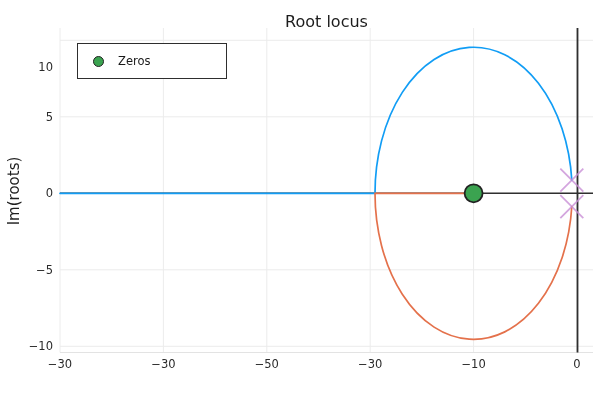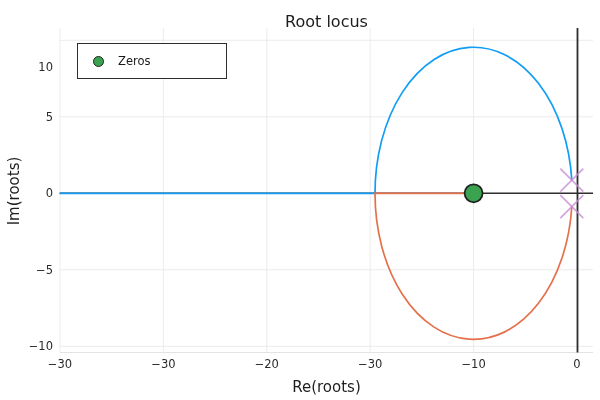--- a/index.html
+++ b/index.html
@@ -73,32 +73,31 @@
           <line x1="560.33" y1="195.0498" x2="583.33" y2="218.0498"></line>
           <line x1="560.33" y1="218.0498" x2="583.33" y2="195.0498"></line>
         </g>
         <circle cx="473.6" cy="193.3" r="9" fill="#3ba350" stroke="#222222" stroke-width="1.8"></circle>
       </g>
   </svg>
 
   <div id="tick-layer">
       <div class="tick-label x" style="left: 60px; top: 357px;">−30</div>
       <div class="tick-label x" style="left: 163.4px; top: 357px;">−30</div>
-      <div class="tick-label x" style="left: 266.8px; top: 357px;">−20</div>
+      <div class="tick-label x" style="left: 266.8px; top: 357px;">−50</div>
       <div class="tick-label x" style="left: 370.2px; top: 357px;">−30</div>
       <div class="tick-label x" style="left: 473.6px; top: 357px;">−10</div>
       <div class="tick-label x" style="left: 577px; top: 357px;">0</div>
       <div class="tick-label y" style="left: 53px; top: 40.3px; margin-top: 27px;">10</div>
       <div class="tick-label y" style="left: 53px; top: 116.8px;">5</div>
       <div class="tick-label y" style="left: 53px; top: 193.3px;">0</div>
       <div class="tick-label y" style="left: 53px; top: 269.8px;">−5</div>
       <div class="tick-label y" style="left: 53px; top: 346.3px;">−10</div>
     </div>
 
-  <div class="xlabel">Re(roots)</div>
   <div class="ylabel">Im(roots)</div>
 
   <div class="legend">
     <div class="legend-row">
       <span class="legend-marker">
         <span class="dot" id="legend-dot" style="background: rgb(59, 163, 80); border: 1.5px solid rgb(34, 34, 34);"></span>
       </span>
       <span class="legend-label">Zeros</span>
     </div>
   </div>

